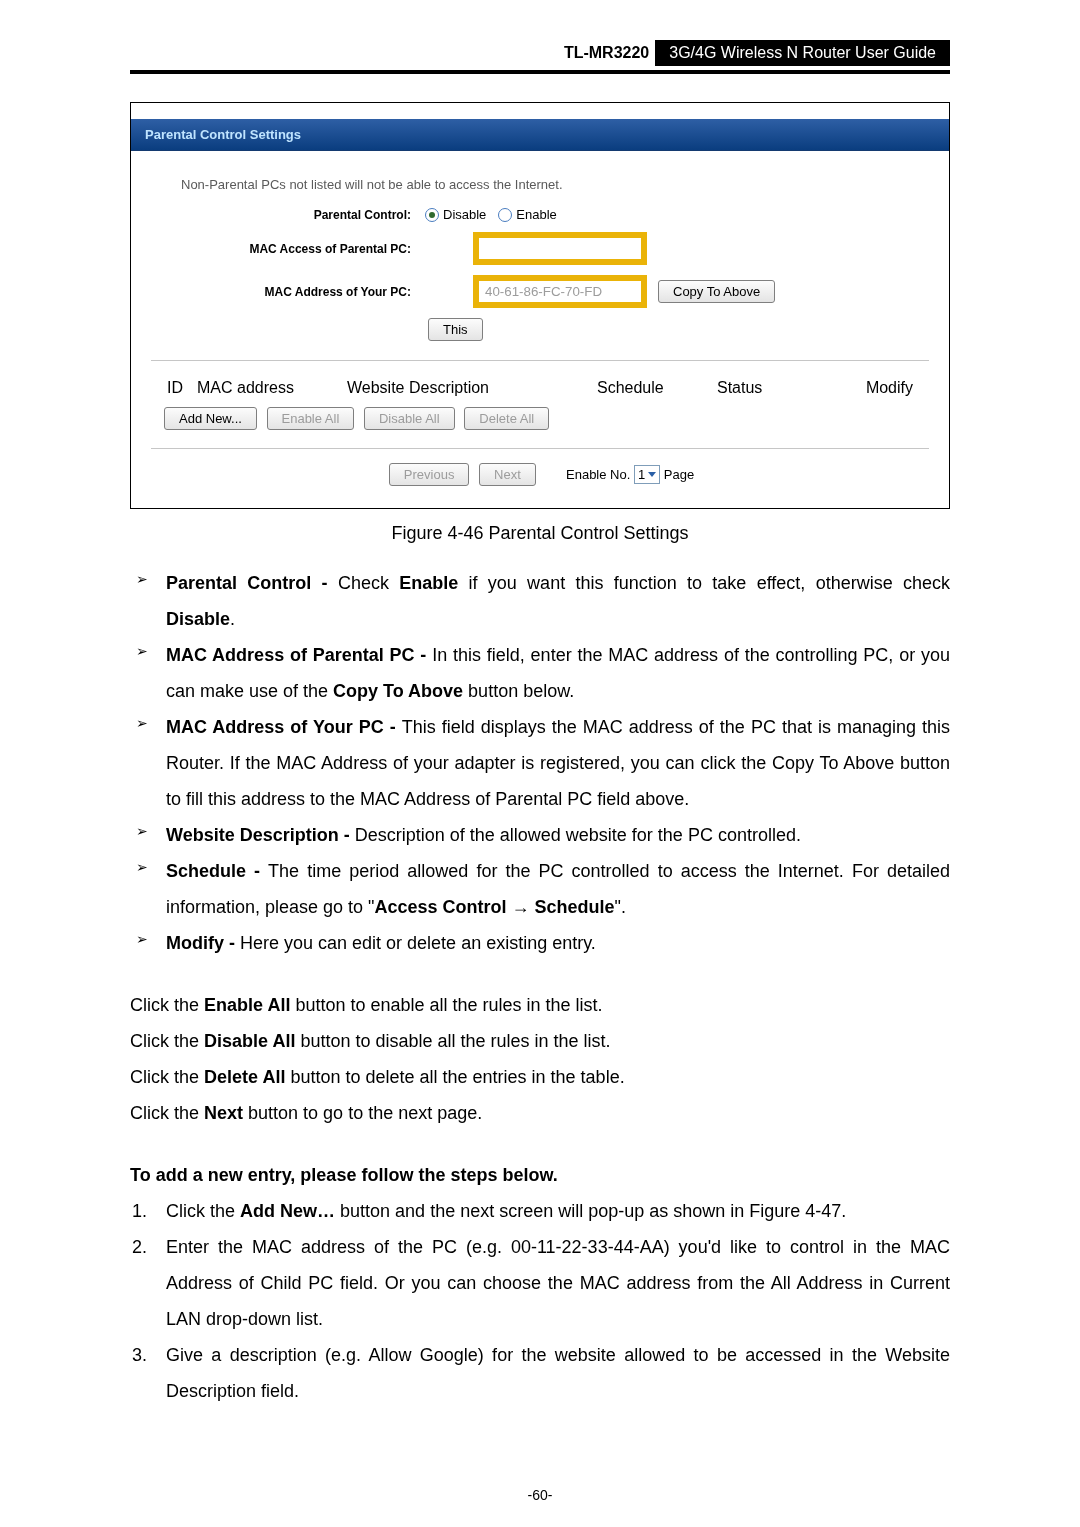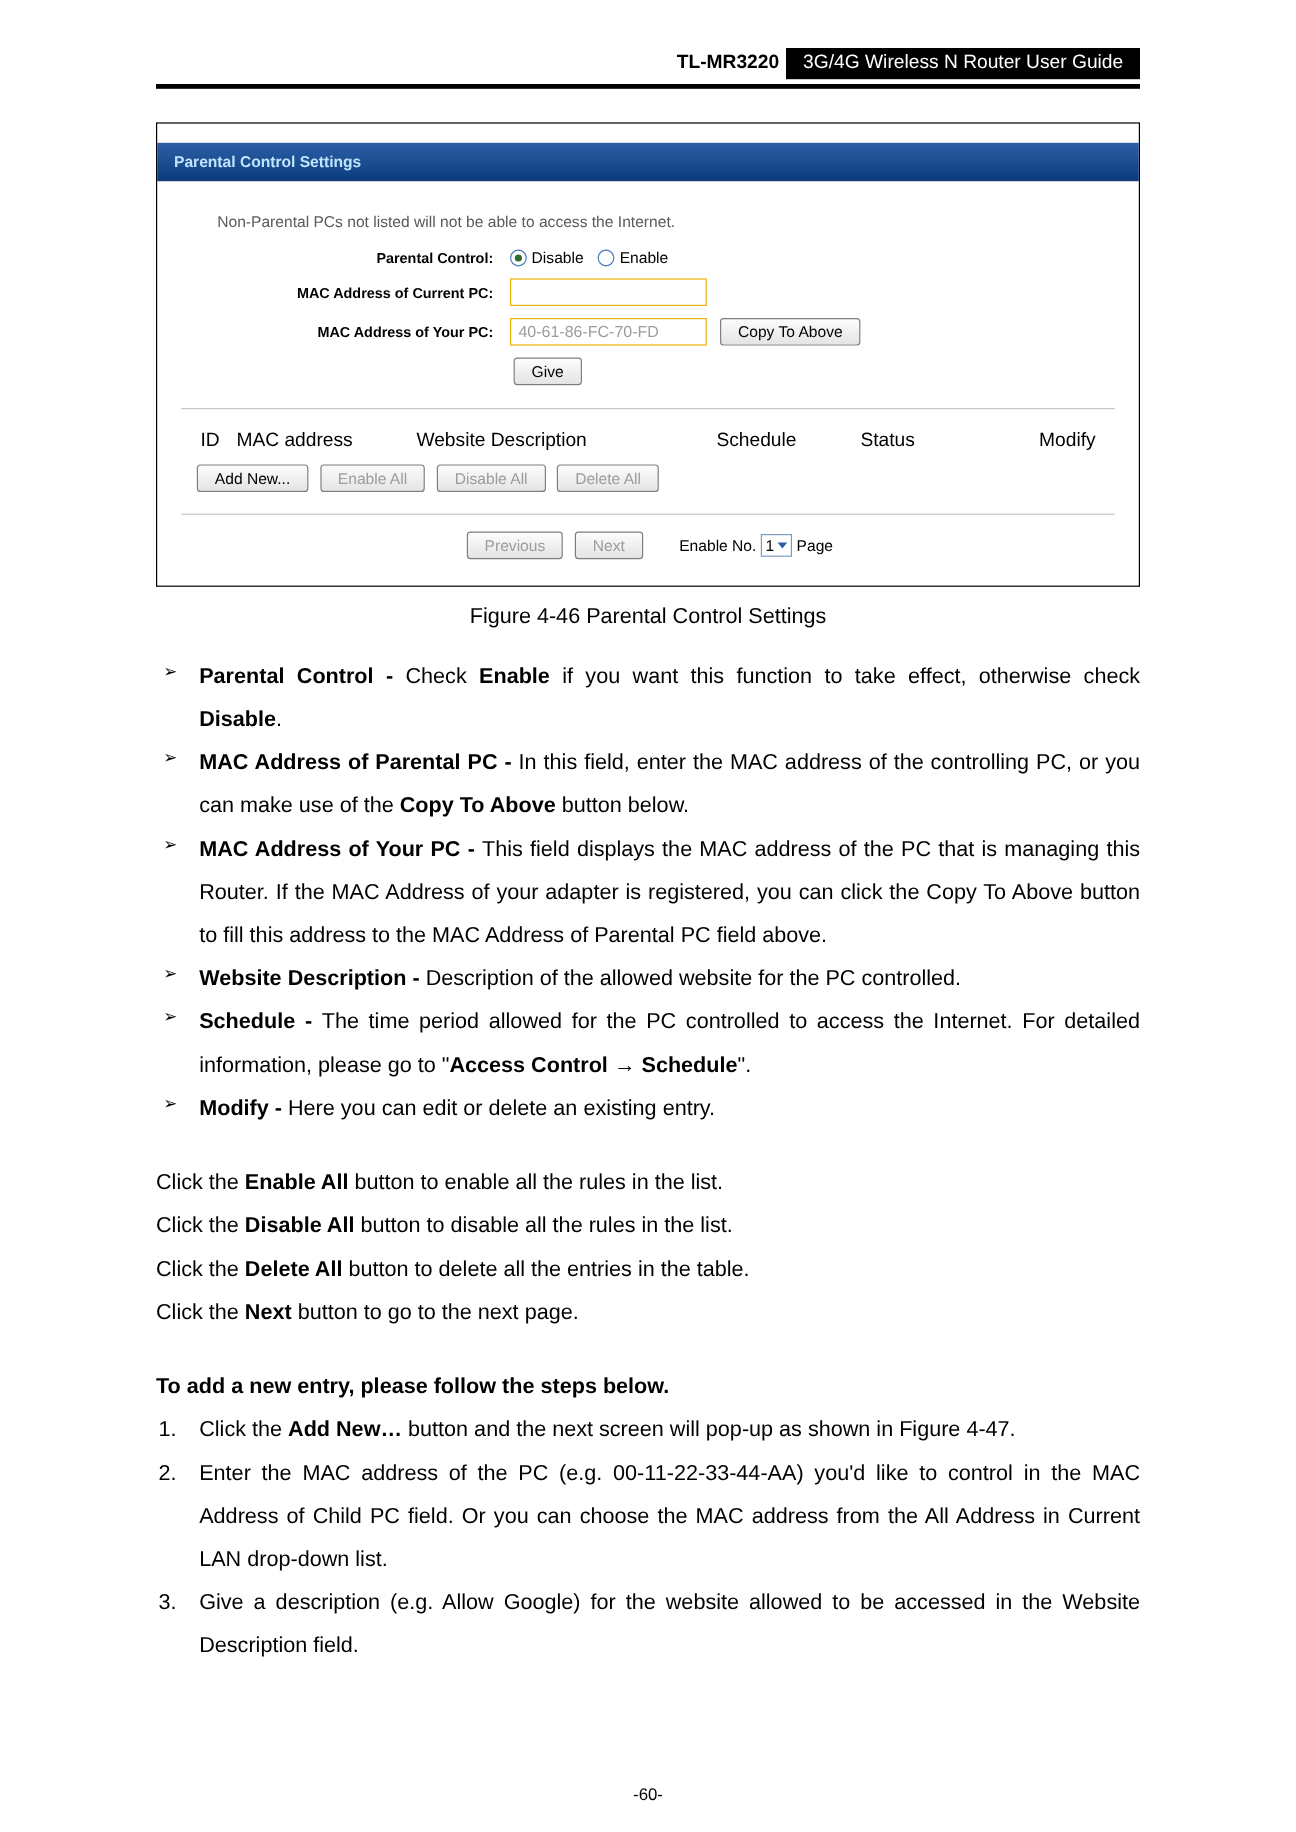--- a/index.html
+++ b/index.html
@@ -82,26 +82,27 @@
   }
   .radio-dot.selected::after {
     content: "";
     position: absolute;
     left: 3px; top: 3px;
     width: 6px; height: 6px;
     background: #2f6a2f;
     border-radius: 50%;
   }
   .txt-input {
-    border: 1px solid #eab308;
+    border: 6px solid #eab308;
     background: #fff;
     color: #9c9c9c;
     padding: 3px 6px;
     width: 150px;
     font-family: inherit;
+    margin-left: 48px;
   }
   .txt-input.empty { background: #fff; }
   .ui-btn {
     border: 1px solid #7f7f7f;
     background: linear-gradient(#fcfcfc,#e4e4e4);
     padding: 3px 14px;
     border-radius: 3px;
     font-family: inherit;
     font-size: 13px;
     margin: 0 3px;
@@ -206,34 +207,34 @@
     <div class="formrow">
       <div class="formlabel">Parental Control:</div>
       <span class="radio-dot selected"></span>
       <span>Disable</span>
       <span style="display:inline-block;width:12px"></span>
       <span class="radio-dot"></span>
       <span>Enable</span>
     </div>
 
     <div class="formrow">
-      <div class="formlabel">MAC Address of Current PC:</div>
+      <div class="formlabel">MAC Access of Parental PC:</div>
       <input class="txt-input empty" value="" style="">
     </div>
 
     <div class="formrow">
       <div class="formlabel">MAC Address of Your PC:</div>
       <input class="txt-input" value="40-61-86-FC-70-FD" style="">
       <span style="width:8px;display:inline-block"></span>
       <button class="ui-btn">Copy To Above</button>
     </div>
 
     <div class="formrow">
       <div class="formlabel"></div>
-      <button class="ui-btn">Give</button>
+      <button class="ui-btn">This</button>
     </div>
 
     <div class="sep-line"></div>
 
     <div class="tbl-head">
       <div class="c-id">ID</div>
       <div class="c-mac">MAC address</div>
       <div class="c-desc">Website Description</div>
       <div class="c-sched">Schedule</div>
       <div class="c-status">Status</div>

